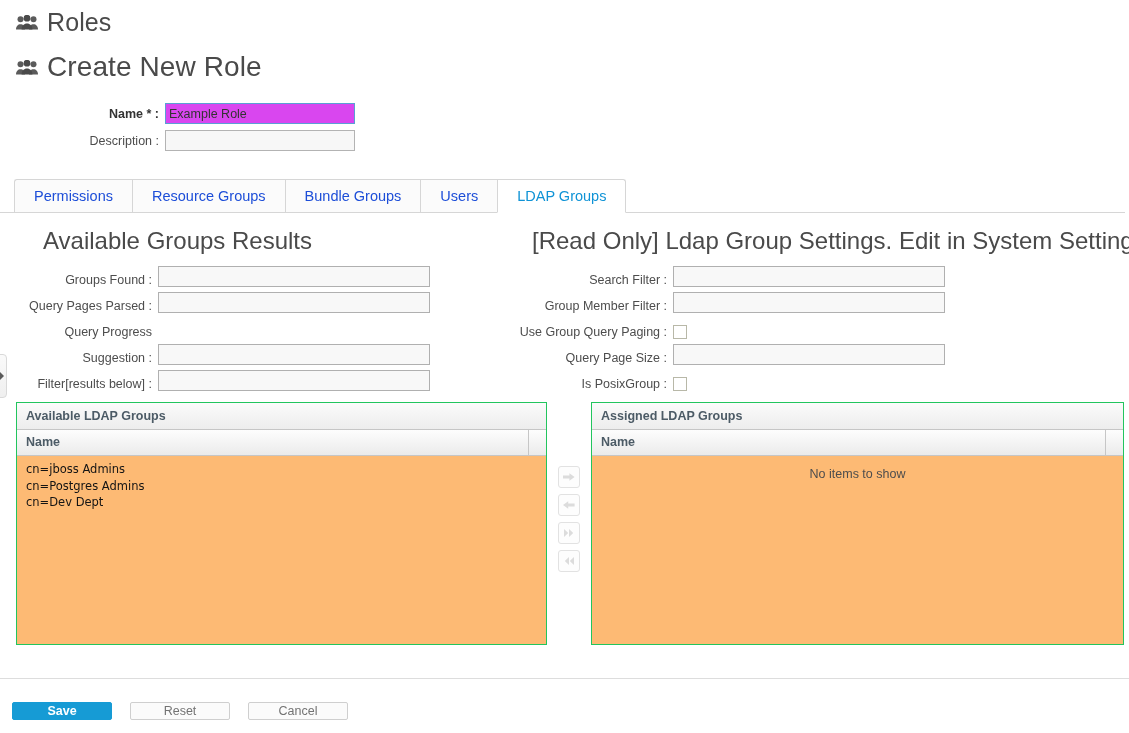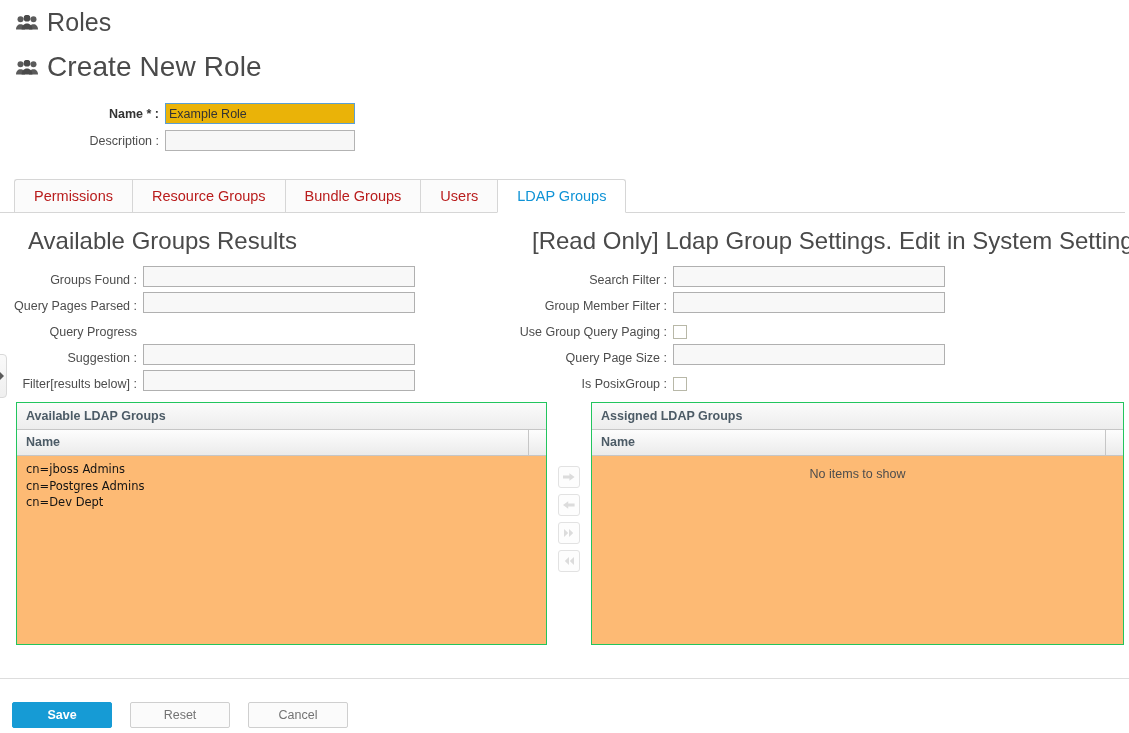--- a/index.html
+++ b/index.html
@@ -63,21 +63,21 @@
     width: 190px;
     border: 1px solid #b3b3b3;
     background: #f7f7f7;
     font-family: "Liberation Sans", sans-serif;
     font-size: 12.5px;
     color: #333;
     padding: 0 3px;
     outline: none;
   }
   .inp.focused {
-    background: #eab308;
+    background: #d946ef;
     border: 1px solid #5a9fd4;
   }
 
   
   .tabstrip {
     position: relative;
     margin-top: 24px;
     height: 35px;
     padding-left: 14px;
     display: flex;
@@ -93,21 +93,21 @@
     background: #d6d6d6;
   }
   .tab {
     position: relative;
     z-index: 2;
     box-sizing: border-box;
     height: 34px;
     line-height: 33px;
     padding: 0 19px;
     font-size: 14.5px;
-    color: #b91c1c;
+    color: #1d4ed8;
     background: #fbfbfb;
     border: 1px solid #d6d6d6;
     border-bottom: 1px solid #d6d6d6;
     border-right: none;
     white-space: nowrap;
   }
   .tab:first-child { border-top-left-radius: 3px; }
   .tab.last { border-right: 1px solid #d6d6d6; border-top-right-radius: 3px; text-align: right;}
   .tab.active {
     background: #ffffff;
@@ -116,21 +116,21 @@
     border-right: 1px solid #d6d6d6;
     border-top-right-radius: 3px;
   }
 
   
   .cols {
     display: flex;
     padding-top: 14px;
   }
   .col { position: relative; }
-  .col-left  { width: 500px; }
+  .col-left  { width: 500px; padding-left: 15px; }
   .col-right { width: 629px; }
 
   .sec-title {
     font-size: 24px;
     font-weight: 400;
     color: #4a4a4a;
     white-space: nowrap;
     height: 34px;
   }
   .col-left .sec-title { padding-left: 28px; }
@@ -268,21 +268,21 @@
   .btnbar {
     position: absolute;
     left: 12px;
     top: 702px;
     display: flex;
     gap: 18px;
   }
   .btn {
     box-sizing: border-box;
     width: 100px;
-    height: 26px;
+    height: 18px;
     font-family: "Liberation Sans", sans-serif;
     font-size: 12.5px;
     border-radius: 2px;
     cursor: pointer;
   }
   .btn.primary {
     background: #169bd5;
     border: 1px solid #169bd5;
     color: #ffffff;
     font-weight: 700;

